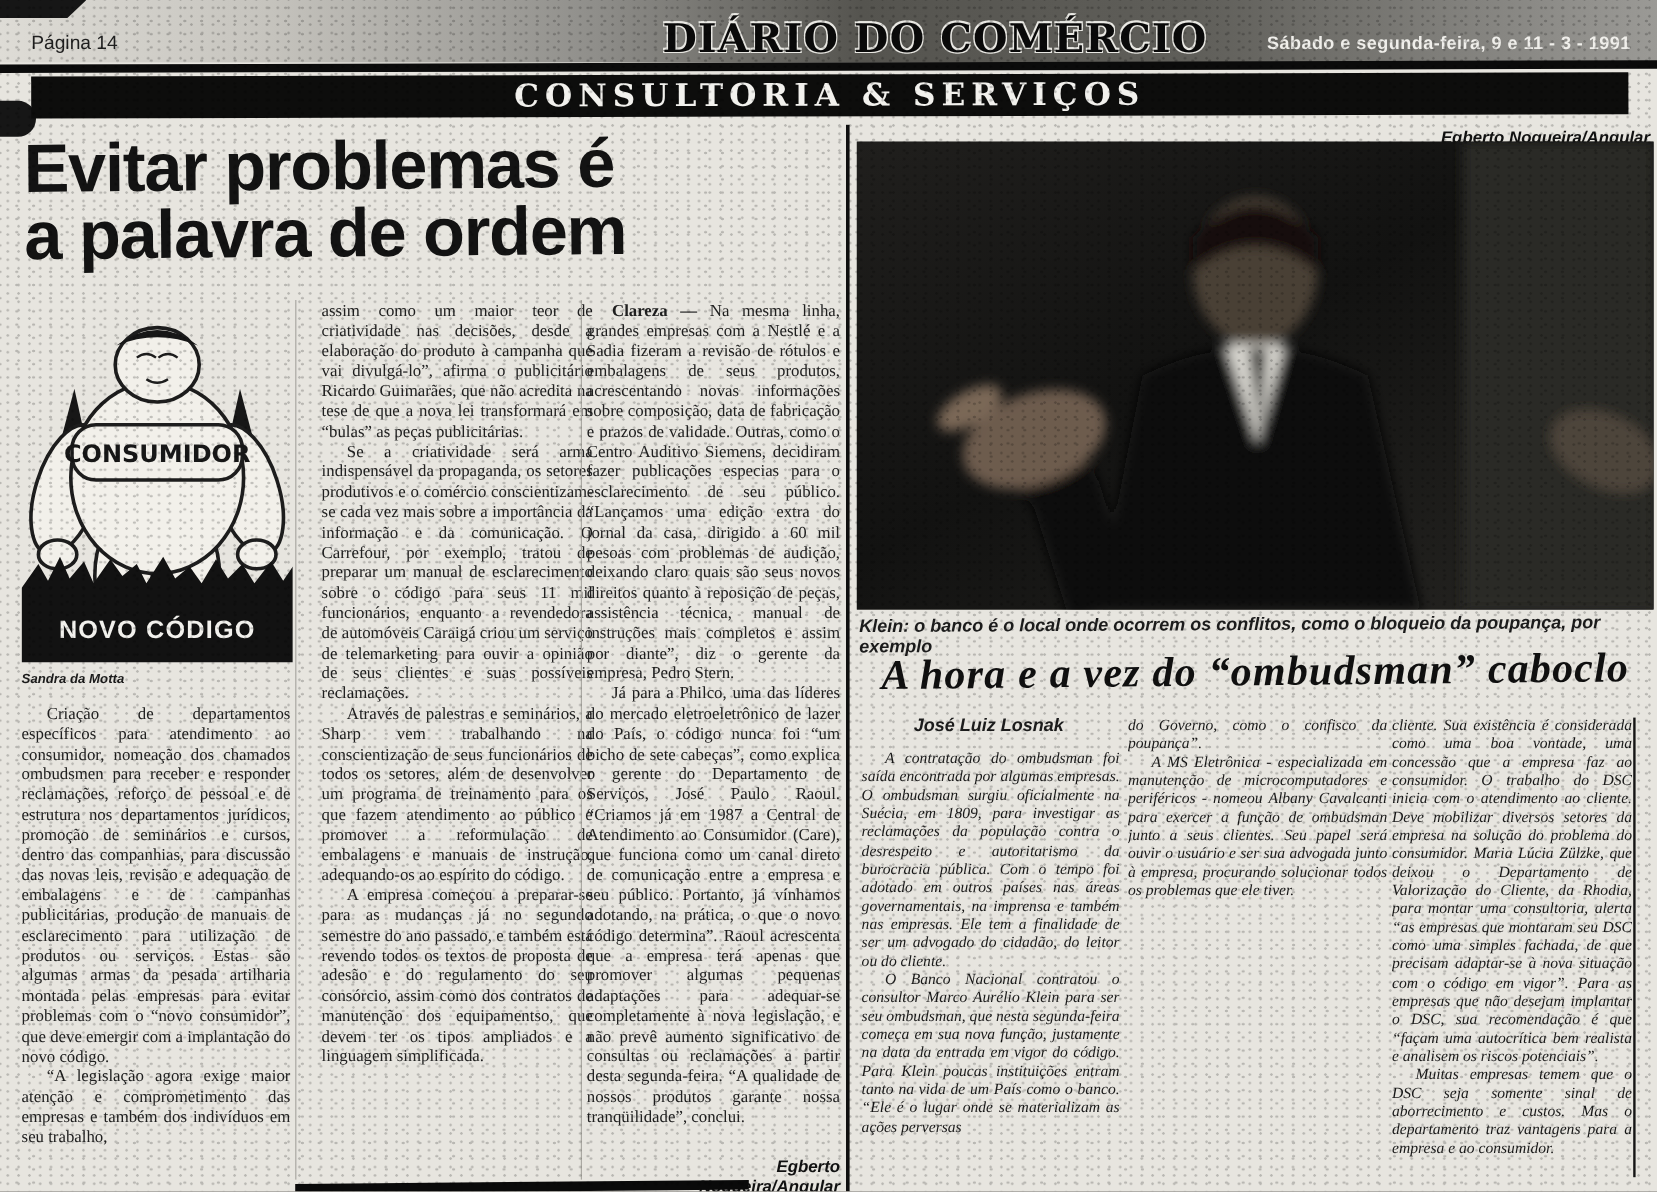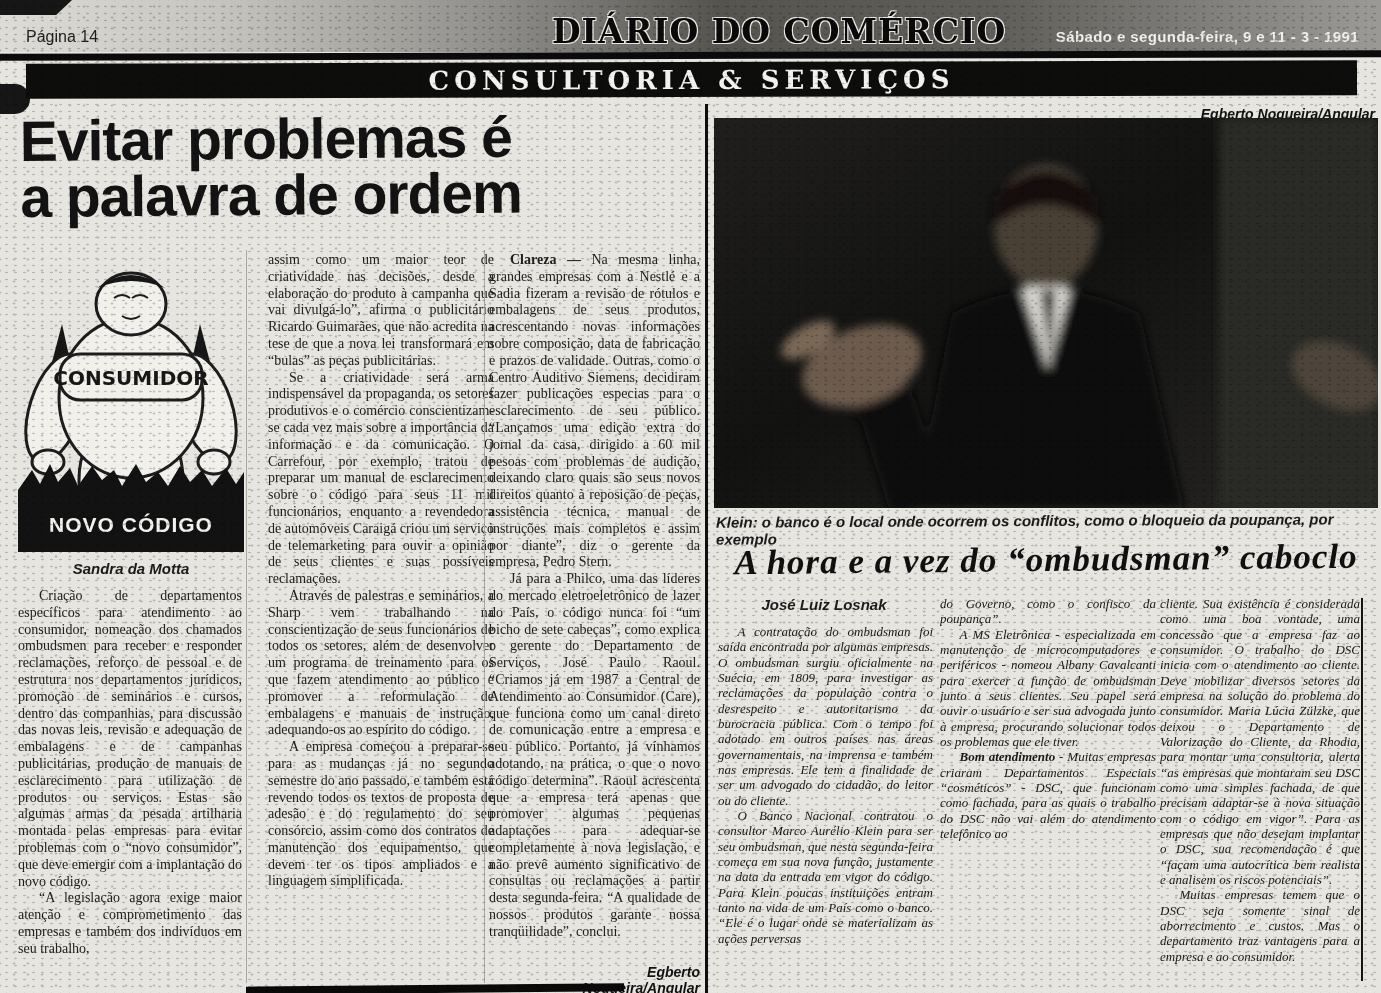--- a/index.html
+++ b/index.html
@@ -24,22 +24,22 @@
   .banner-text{font-family:"DejaVu Serif",serif;font-weight:bold;font-size:26px;color:#f2f1ed;letter-spacing:5px;}
   
   .corner-blot{position:absolute;left:0;top:0;width:72px;height:15px;background:#161616;
         clip-path:polygon(0 0,100% 0,78% 100%,0 100%);}
   .edge-blot{position:absolute;left:0;top:84px;width:30px;height:30px;background:#161616;border-radius:0 55% 55% 0;}
   
   .headline{position:absolute;left:20px;top:110px;width:676px;transform:rotate(-.5deg);
         font-family:"Liberation Sans",sans-serif;font-weight:bold;font-size:57px;line-height:.99;
         letter-spacing:-1px;color:#131313;}
   .cartoon{position:absolute;left:18px;top:258px;width:226px;height:294px;}
-  .byline-main{position:absolute;left:18px;top:560px;width:226px;text-align:center;
-        font-family:"Liberation Sans",sans-serif;font-weight:bold;font-style:italic;font-size:15px;}
+  .byline-main{position:absolute;left:18px;top:560px;width:226px;text-align:left;
+        font-family:"Liberation Sans",sans-serif;font-weight:bold;font-style:italic;font-size:11px;}
   .lcol{position:absolute;top:252px;height:738px;overflow:hidden;text-align:justify;
         font-size:14px;line-height:1.2;color:#202020;}
   .lcol p,.rcol p{margin:0;text-indent:1.5em;}
   #lcol1{left:18px;width:224px;top:588px;height:400px;}
   #lcol2{left:268px;width:226px;}
   #lcol3{left:489px;width:211px;}
   .cont .paras p:first-child{text-indent:0;}
   .vr{position:absolute;top:250px;bottom:10px;width:1px;background:#aaa8a2;}
   .vr-heavy{position:absolute;left:705px;top:104px;bottom:0;width:3px;background:#0f0f0f;}
   .vr-right{position:absolute;left:1361px;top:598px;bottom:12px;width:2px;background:#151515;}
@@ -172,21 +172,20 @@
     <div class="paras">
         <p>A contratação do ombudsman foi saída encontrada por algumas empresas. O ombudsman surgiu oficialmente na Suécia, em 1809, para investigar as reclamações da população contra o desrespeito e autoritarismo da burocracia pública. Com o tempo foi adotado em outros países nas áreas governamentais, na imprensa e também nas empresas. Ele tem a finalidade de ser um advogado do cidadão, do leitor ou do cliente.</p>
         <p>O Banco Nacional contratou o consultor Marco Aurélio Klein para ser seu ombudsman, que nesta segunda-feira começa em sua nova função, justamente na data da entrada em vigor do código. Para Klein poucas instituições entram tanto na vida de um País como o banco. “Ele é o lugar onde se materializam as ações perversas</p>
       </div>
   </div>
   <div id="rcol2" class="rcol cont">
     <div class="paras">
         <p>do Governo, como o confisco da poupança”.</p>
         <p>A MS Eletrônica - especializada em manutenção de microcomputadores e periféricos - nomeou Albany Cavalcanti para exercer a função de ombudsman junto a seus clientes. Seu papel será ouvir o usuário e ser sua advogada junto à empresa, procurando solucionar todos os problemas que ele tiver.</p>
       </div>
-    <p><b>Bom atendimento</b> <span>- Muitas empresas criaram Departamentos Especiais “cosméticos” - DSC, que funcionam como fachada, para as quais o trabalho do DSC não vai além do atendimento telefônico ao</span></p>
   </div>
   <div id="rcol3" class="rcol cont">
     <div class="paras">
         <p>cliente. Sua existência é considerada como uma boa vontade, uma concessão que a empresa faz ao consumidor. O trabalho do DSC inicia com o atendimento ao cliente. Deve mobilizar diversos setores da empresa na solução do problema do consumidor. Maria Lúcia Zülzke, que deixou o Departamento de Valorização do Cliente, da Rhodia, para montar uma consultoria, alerta “as empresas que montaram seu DSC como uma simples fachada, de que precisam adaptar-se à nova situação com o código em vigor”. Para as empresas que não desejam implantar o DSC, sua recomendação é que “façam uma autocrítica bem realista e analisem os riscos potenciais”.</p>
         <p>Muitas empresas temem que o DSC seja somente sinal de aborrecimento e custos. Mas o departamento traz vantagens para a empresa e ao consumidor.</p>
       </div>
   </div>
 
 </div>
 

